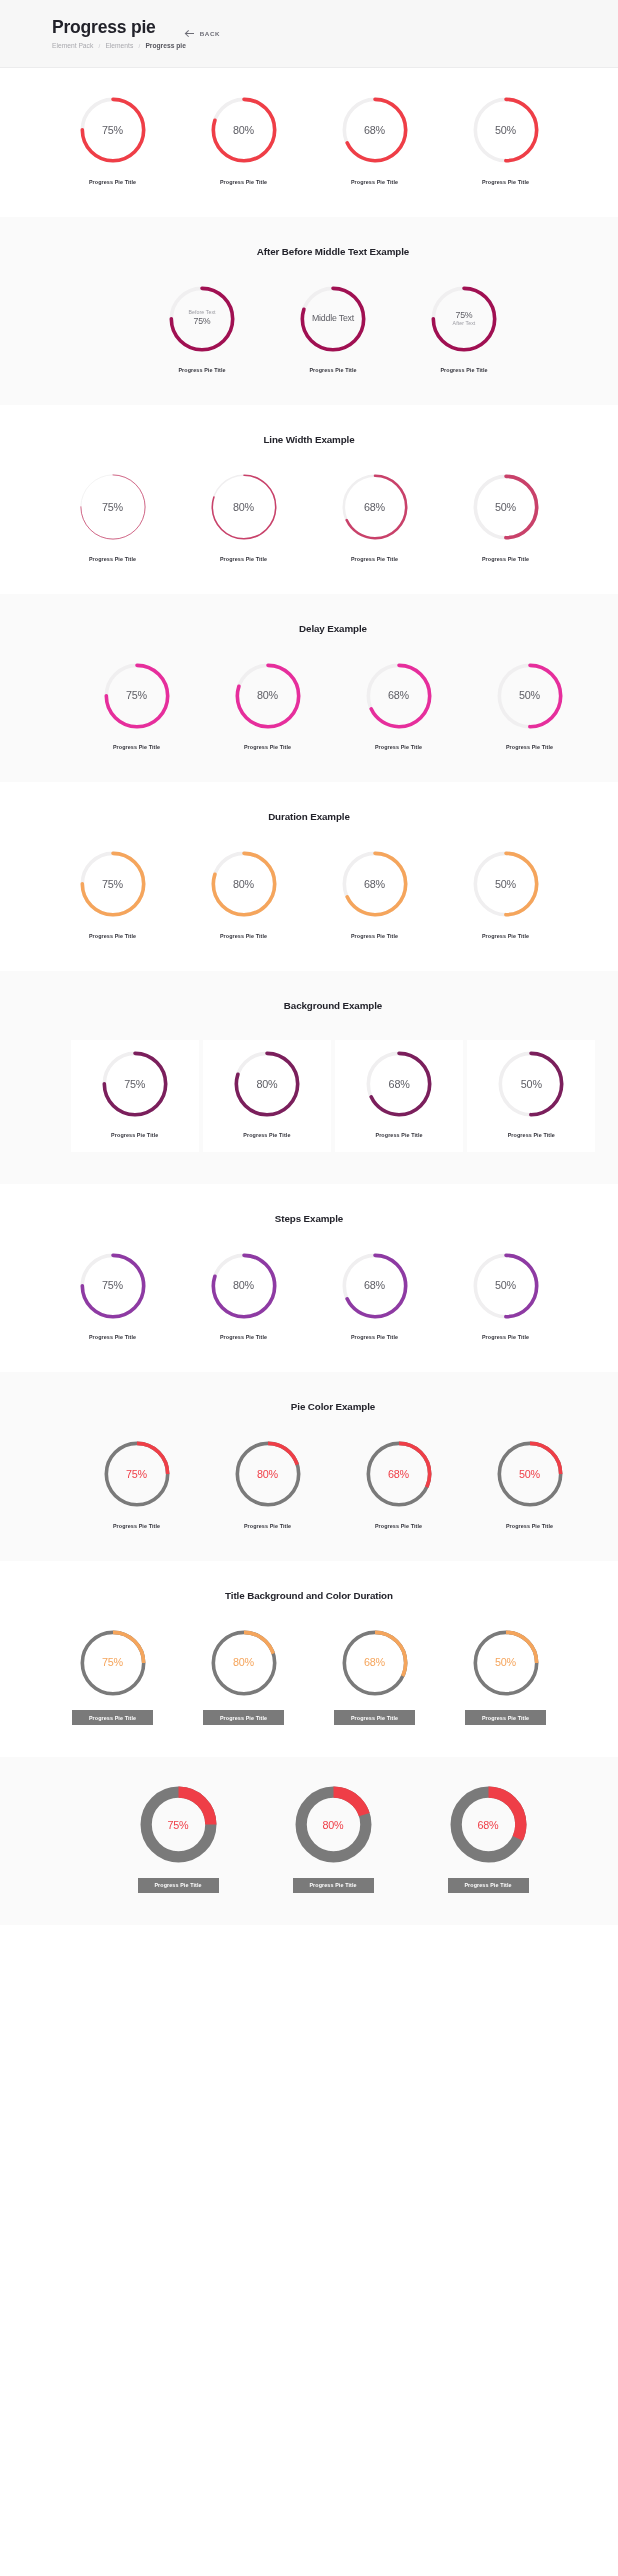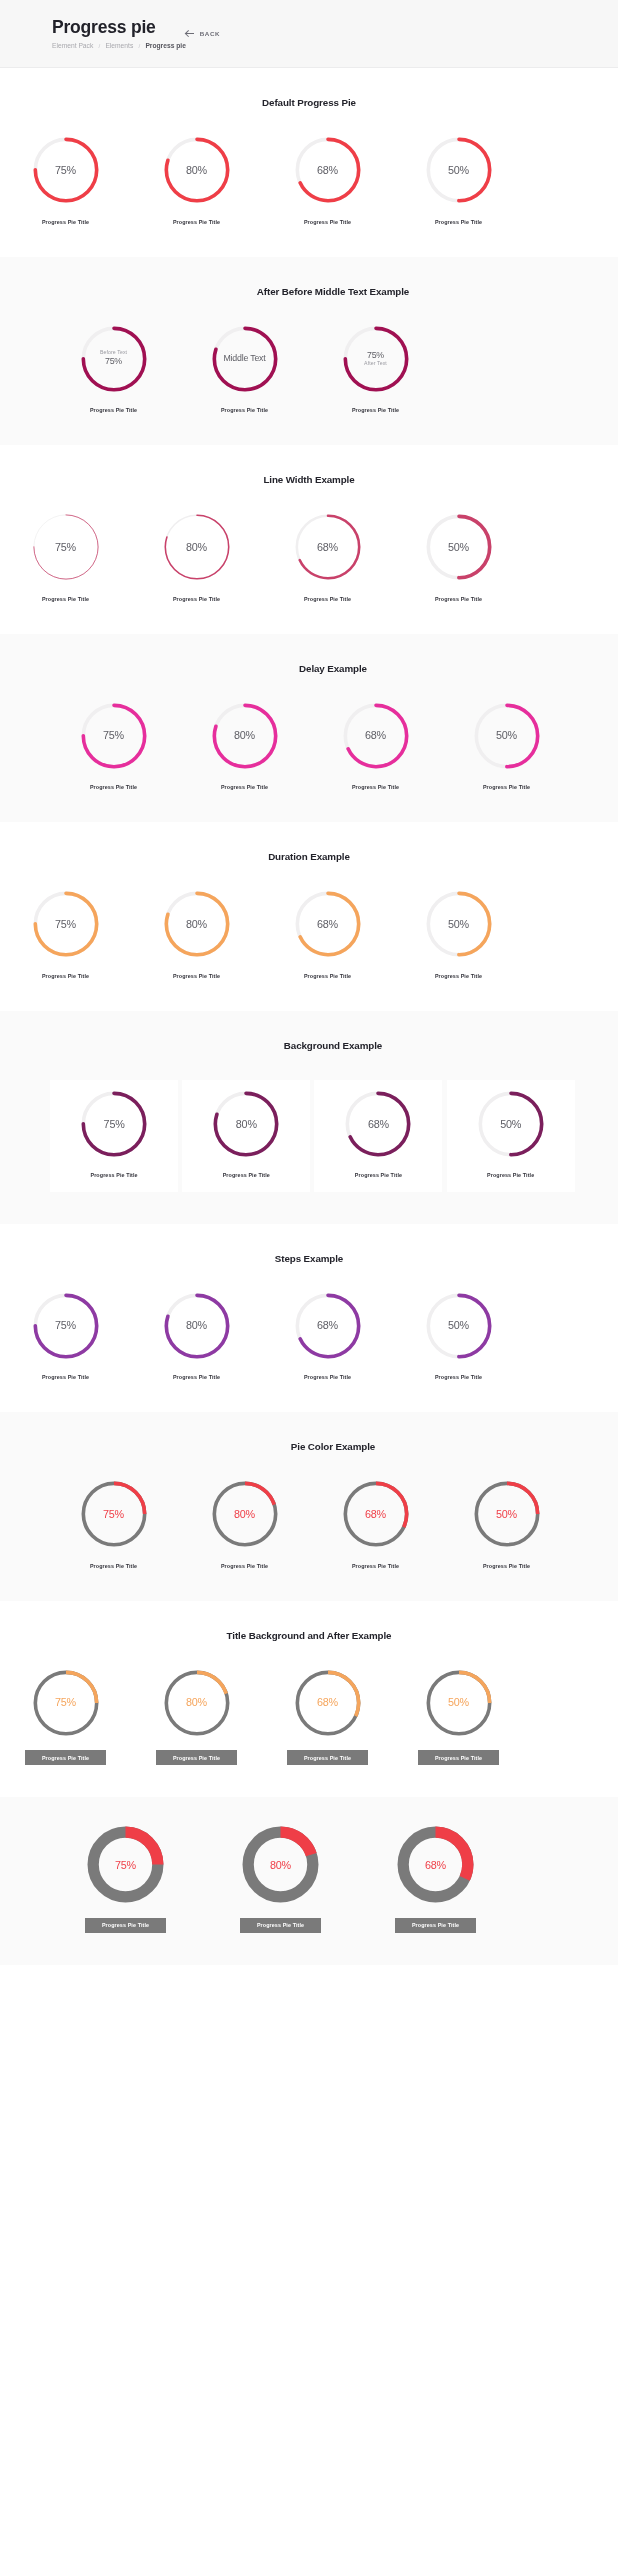--- a/index.html
+++ b/index.html
@@ -88,21 +88,21 @@
     text-align: center;
     font-size: 9.8px;
     font-weight: 700;
     letter-spacing: -0.1px;
     color: #23232b;
     margin-bottom: 29px;
   }
 
   .pie-row {
     display: flex;
-    justify-content: flex-start;
+    justify-content: center;
     align-items: flex-start;
     gap: 0;
   }
   .pie-row.cards { gap: 0px; }
 
   .pie-item {
     width: 131px;
     display: flex;
     flex-direction: column;
     align-items: center;
@@ -185,21 +185,20 @@
       </nav>
   </div>
   <button class="back-button">
     <span class="arrow"></span>
     <span>BACK</span>
   </button>
 </header>
 
 <main id="sections">
     <section class="section">
-      <h2 class="section-title">Default Progress Pie</h2>
       <div class="pie-row">
         <div class="pie-item">
           <div class="pie-wrap">
             <svg width="66" height="66" viewBox="0 0 128 128">
               <circle cx="64" cy="64" r="59.5" fill="none" stroke="#F0EFF0" stroke-width="7"></circle>
               <circle cx="64" cy="64" r="59.5" fill="none" stroke="#EF3E47" stroke-width="7" stroke-linecap="round" stroke-dasharray="280.387144332889 93.46238144429634"></circle>
             </svg>
             <div class="pie-center">
               <span class="pie-value">75%</span>
             </div>
@@ -599,21 +598,21 @@
             </svg>
             <div class="pie-center">
               <span class="pie-value" style="color: rgb(239, 62, 71);">50%</span>
             </div>
           </div>
           <div class="pie-title">Progress Pie Title</div>
         </div>
       </div>
     </section>
     <section class="section">
-      <h2 class="section-title">Title Background and After Example</h2>
+      <h2 class="section-title">Title Background and Color Duration</h2>
       <div class="pie-row">
         <div class="pie-item">
           <div class="pie-wrap">
             <svg width="66" height="66" viewBox="0 0 128 128">
               <circle cx="64" cy="64" r="59.5" fill="none" stroke="#7A7A7A" stroke-width="7"></circle>
               <circle cx="64" cy="64" r="59.5" fill="none" stroke="#F5A55C" stroke-width="7" stroke-linecap="butt" stroke-dasharray="93.46238144429634 280.387144332889"></circle>
             </svg>
             <div class="pie-center">
               <span class="pie-value" style="color: rgb(245, 165, 92);">75%</span>
             </div>

